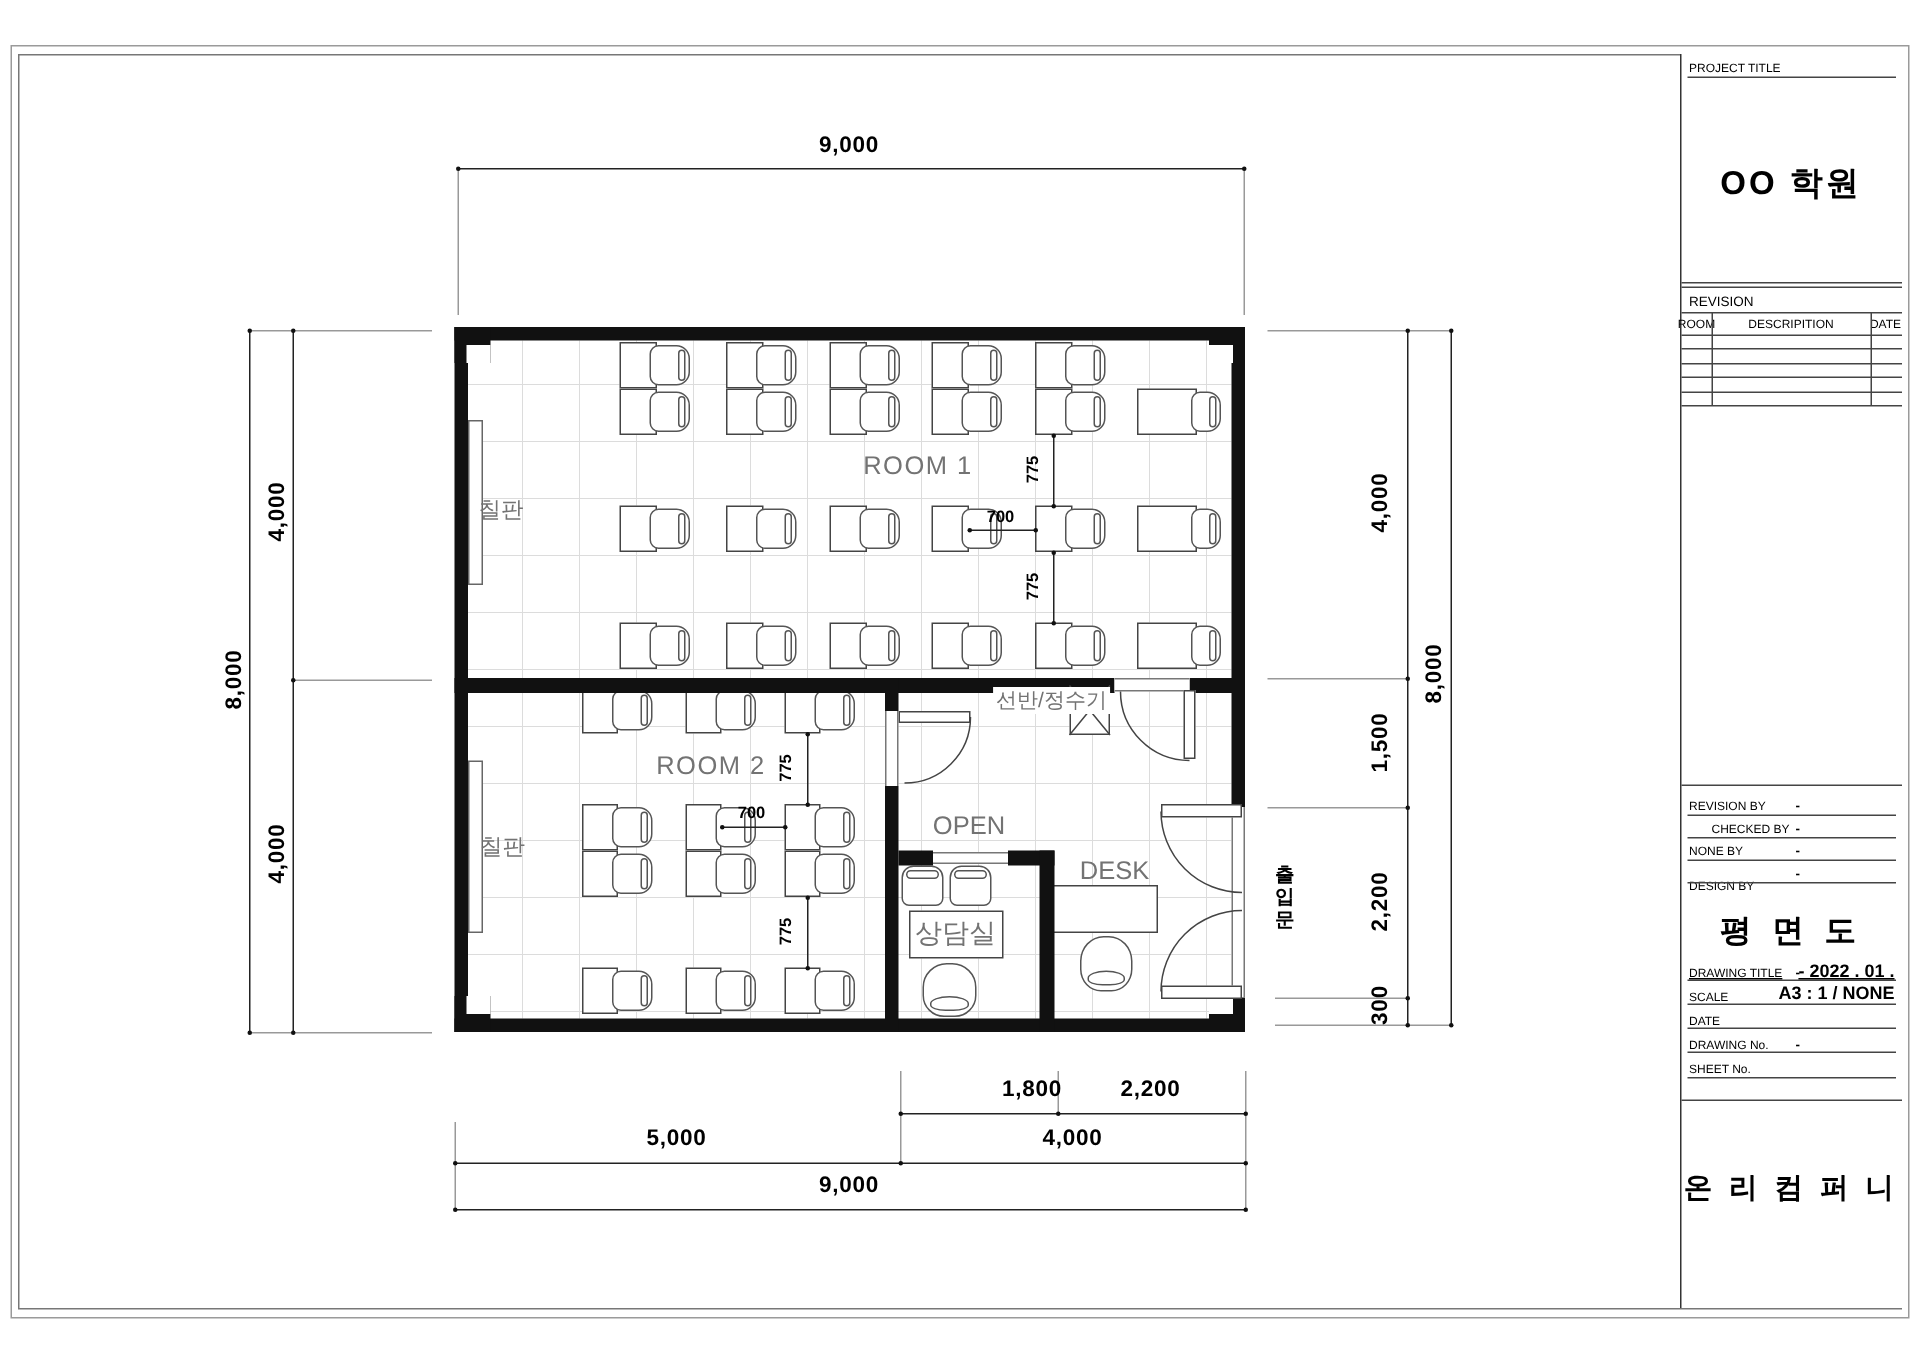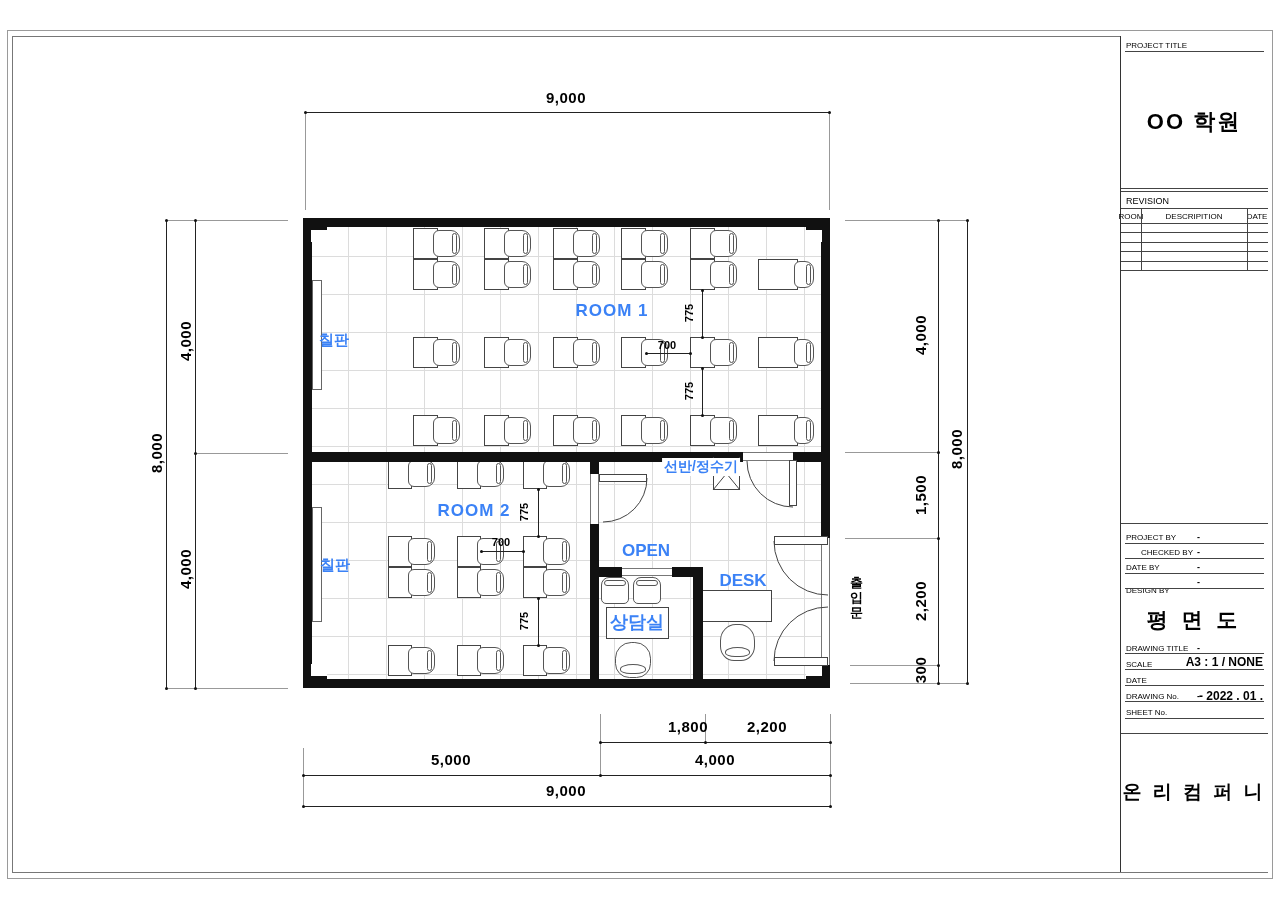--- a/index.html
+++ b/index.html
@@ -36,21 +36,21 @@
   .table{background:#fff;border:1px solid #444;z-index:2;box-sizing:border-box;}
   .xbox{background:#fff;border:1px solid #444;z-index:2;box-sizing:border-box;}
   
   .dl{background:#222;z-index:7;}
   .xl{background:#999;z-index:6;}
   .tick{width:3px;height:3px;background:#111;border-radius:50%;z-index:8;margin:-1px 0 0 -1px;}
   .dimlabel{transform:translate(-50%,-50%);font-size:15px;font-weight:700;letter-spacing:.5px;
     color:#000;white-space:nowrap;z-index:8;background:transparent;}
   .dimlabel.v{transform:translate(-50%,-50%) rotate(-90deg);}
   .dimlabel.sm{font-size:11px;letter-spacing:0;}
-  .plabel{transform:translate(-50%,-50%);font-weight:700;color:#3b82f6;white-space:nowrap;z-index:8;}
+  .plabel{transform:translate(-50%,-50%);font-weight:400;color:#737373;white-space:nowrap;z-index:8;}
   .entrance{writing-mode:vertical-rl;font-weight:700;font-size:13px;letter-spacing:3px;z-index:8;}
   
   .tblock{left:1120px;top:36px;width:147px;height:836px;border-left:1px solid #333;z-index:9;background:#fff;}
   .tblock .abs{z-index:10;}
   .tl{background:#444;height:1px;}
   .tvl{background:#444;width:1px;}
   .lbl{font-size:8px;color:#000;white-space:nowrap;}
   .val{font-size:9px;font-weight:700;color:#000;white-space:nowrap;}
   .bigval{font-size:12px;font-weight:700;color:#000;white-space:nowrap;}
   .ctr{transform:translate(-50%,-50%);white-space:nowrap;}
@@ -123,43 +123,43 @@
     <div class="abs tl" style="left:0;top:187px;width:147px;"></div>
     <div class="abs tl" style="left:0;top:196px;width:147px;"></div>
     <div class="abs tl" style="left:0;top:206px;width:147px;"></div>
     <div class="abs tl" style="left:0;top:215px;width:147px;"></div>
     <div class="abs tl" style="left:0;top:225px;width:147px;"></div>
     <div class="abs tl" style="left:0;top:234px;width:147px;"></div>
     <div class="abs tvl" style="left:20px;top:172px;height:62px;"></div>
     <div class="abs tvl" style="left:126px;top:172px;height:62px;"></div>
 
     <div class="abs tl" style="left:0;top:487px;width:147px;"></div>
-    <span class="abs lbl" style="left:5px;top:497px;">PROJECT BY</span>
+    <span class="abs lbl" style="left:5px;top:497px;">REVISION BY</span>
     <span class="abs val" style="left:76px;top:496px;">-</span>
     <div class="abs tl" style="left:4px;top:507px;width:139px;"></div>
     <span class="abs lbl" style="left:20px;top:512px;">CHECKED BY</span>
     <span class="abs val" style="left:76px;top:511px;">-</span>
     <div class="abs tl" style="left:4px;top:522px;width:139px;"></div>
-    <span class="abs lbl" style="left:5px;top:527px;">DATE BY</span>
+    <span class="abs lbl" style="left:5px;top:527px;">NONE BY</span>
     <span class="abs val" style="left:76px;top:526px;">-</span>
     <div class="abs tl" style="left:4px;top:537px;width:139px;"></div>
     <span class="abs lbl" style="left:5px;top:550px;">DESIGN BY</span>
     <span class="abs val" style="left:76px;top:541px;">-</span>
     <div class="abs tl" style="left:4px;top:552px;width:139px;"></div>
 
     <span class="abs ctr" style="left:73px;top:584px;font-size:21px;font-weight:700;letter-spacing:4px;">평 면 도</span>
 
-    <span class="abs lbl" style="left:5px;top:608px;">DRAWING TITLE</span>
+    <span class="abs lbl" style="left:5px;top:608px;text-decoration:underline;">DRAWING TITLE</span>
     <span class="abs val" style="left:76px;top:607px;">-</span>
     <div class="abs tl" style="left:4px;top:617px;width:139px;"></div>
     <span class="abs lbl" style="left:5px;top:624px;">SCALE</span>
     <span class="abs bigval" style="right:5px;top:619px;">A3 :  1 / NONE</span>
     <div class="abs tl" style="left:4px;top:633px;width:139px;"></div>
     <span class="abs lbl" style="left:5px;top:640px;">DATE</span>
-    <span class="abs bigval" style="right:5px;top:653px;">-  2022 . 01 .</span>
+    <span class="abs bigval" style="right:5px;top:604px;text-decoration:underline;">-  2022 . 01 .</span>
     <div class="abs tl" style="left:4px;top:649px;width:139px;"></div>
     <span class="abs lbl" style="left:5px;top:656px;">DRAWING No.</span>
     <span class="abs val" style="left:76px;top:655px;">-</span>
     <div class="abs tl" style="left:4px;top:665px;width:139px;"></div>
     <span class="abs lbl" style="left:5px;top:672px;">SHEET No.</span>
     <div class="abs tl" style="left:4px;top:682px;width:139px;"></div>
 
     <div class="abs tl" style="left:0;top:697px;width:147px;"></div>
     <span class="abs ctr" style="left:73px;top:756px;font-size:19px;font-weight:700;letter-spacing:3px;">온 리 컴 퍼 니</span>
   </div>

